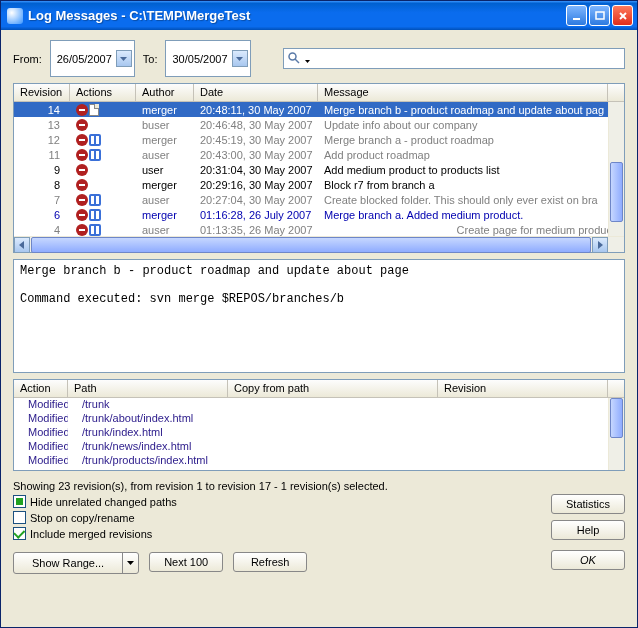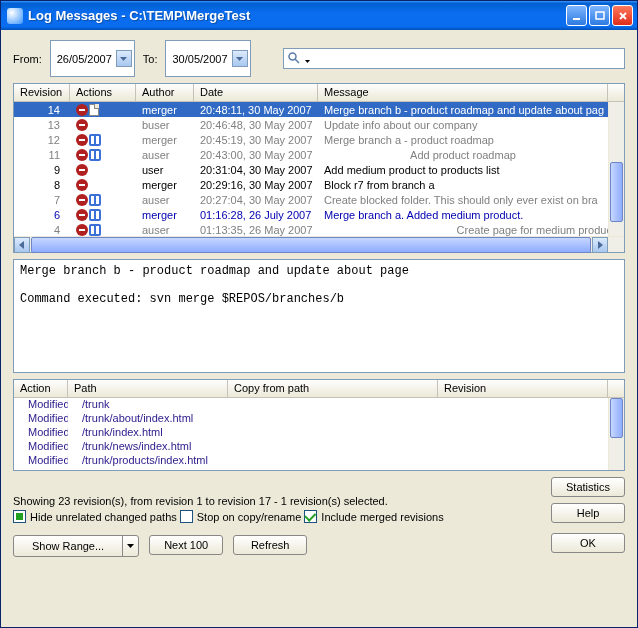--- a/index.html
+++ b/index.html
@@ -180,21 +180,21 @@
   }
   .paths-headers > div { border-right:1px solid #c5c2b8; padding:2px 6px; }
   .pcol-action{width:54px;}
   .pcol-path{width:160px;}
   .pcol-copy{width:210px;}
   .pcol-rev{flex:1;}
   .paths-rows{flex:1;overflow:hidden;}
   .prow{display:flex;height:14px;color:#2a1a8a;font-size:11px;}
   .prow > div{padding:0 14px;overflow:hidden;white-space:nowrap;}
   .status-line { margin-top:3px; }
-  .checks { display:flex;gap:3px; margin-top:3px;}
+  .checks { display:flex;flex-direction:column;gap:3px; margin-top:3px;}
   .chk { display:flex;align-items:center;gap:4px; }
   .chk .box {
     width:13px;height:13px;border:1px solid #1c5180;background:#fff;
     display:flex;align-items:center;justify-content:center;
   }
   .chk .box.checked::after{content:"";width:8px;height:5px;border-left:2px solid #21a121;border-bottom:2px solid #21a121;transform:rotate(-45deg) translate(0px,-1px);}
   .chk .box.blockchk::after{content:"";width:7px;height:7px;background:#21a121;}
   .bottom-area { display:flex; justify-content:space-between; align-items:flex-end; }
   .right-btns { display:flex;flex-direction:column;gap:6px;align-items:flex-end; }
   .btn {
@@ -314,21 +314,21 @@
             <div class="col-msg" style="margin-right: 16px;">Merge branch a - product roadmap</div>
           </div>
           <div class="row grey">
             <div class="col-rev">11</div>
             <div class="col-act">
               <span class="icon-sm icon-mod"></span>
               <span class="icon-sm icon-merge"></span>
             </div>
             <div class="col-auth">auser</div>
             <div class="col-date">20:43:00, 30 May 2007</div>
-            <div class="col-msg" style="margin-right: 16px; text-align: center;">Add product roadmap</div>
+            <div class="col-msg" style="margin-right: 16px;">Add product roadmap</div>
           </div>
           <div class="row ">
             <div class="col-rev">9</div>
             <div class="col-act">
               <span class="icon-sm icon-mod"></span>
             </div>
             <div class="col-auth">user</div>
             <div class="col-date">20:31:04, 30 May 2007</div>
             <div class="col-msg" style="margin-right: 16px;">Add medium product to products list</div>
           </div>
@@ -468,16 +468,16 @@
           <div class="lbl">Show Range...</div>
           <div class="dd">
               <svg width="7" height="4" viewBox="0 0 7 4">
                 <path d="M0 0 L7 0 L3.5 4 Z" fill="#000"></path>
               </svg>
             </div>
         </div>
         <div class="btn">Next 100</div>
         <div class="btn">Refresh</div>
       </div>
-      <div class="btn" style="min-width:74px;">OK</div>
+      <div class="btn" style="min-width:74px;font-style:italic;">OK</div>
     </div>
   </div>
 </div>
 
 </body></html>

